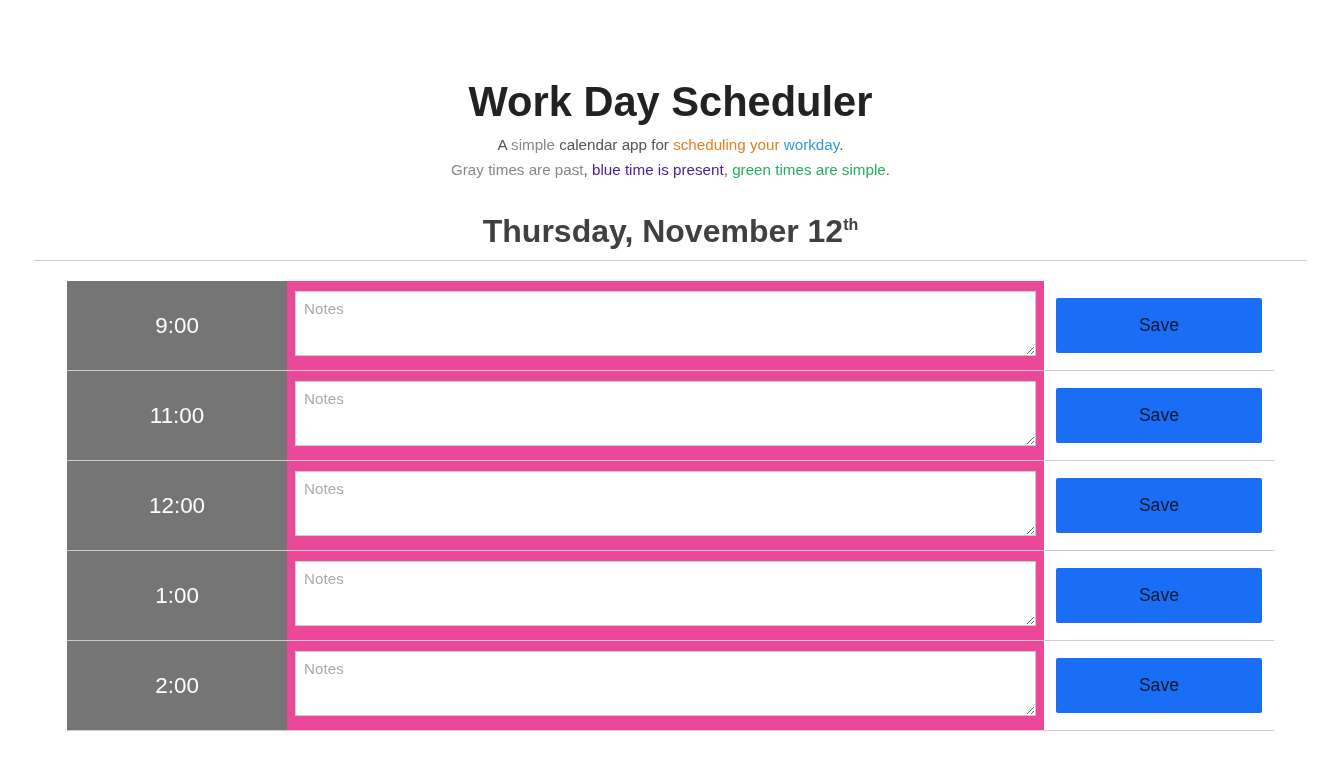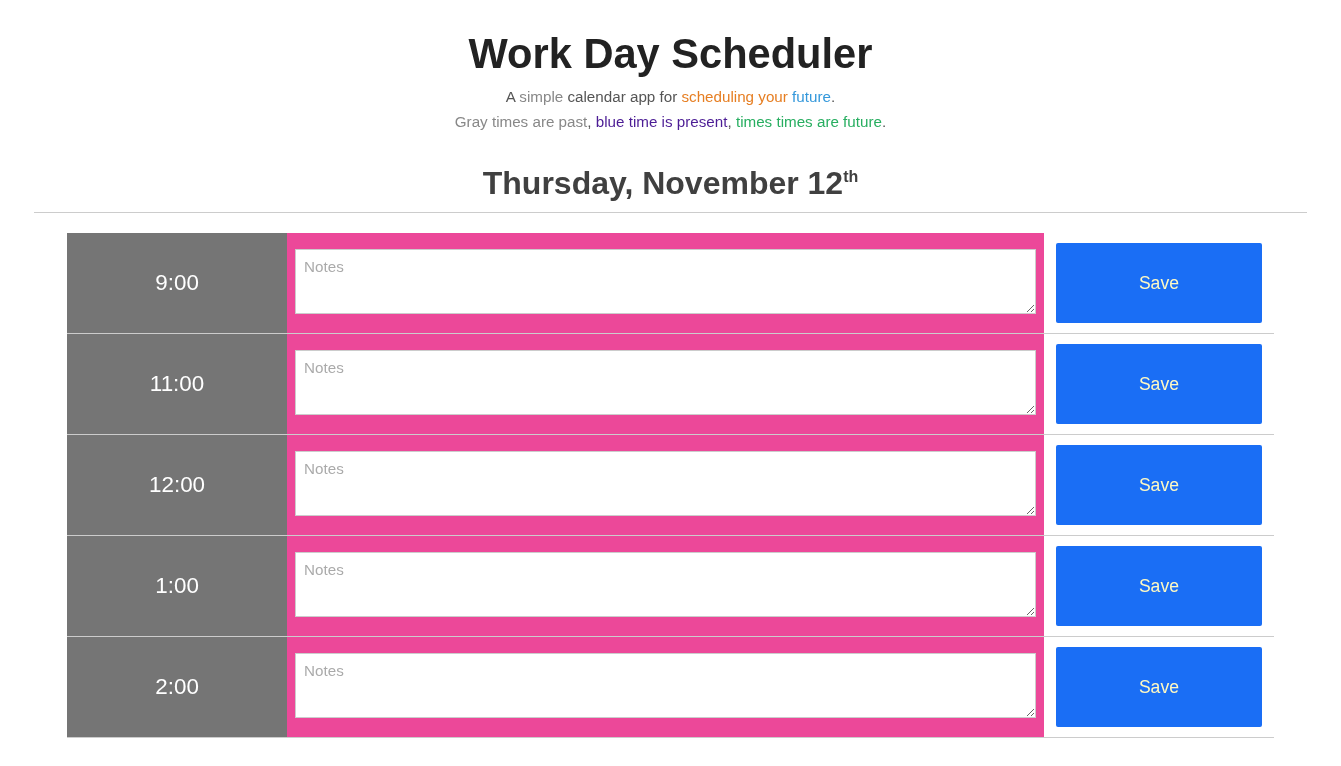--- a/index.html
+++ b/index.html
@@ -19,20 +19,21 @@
     .header {
       text-align: center;
       padding: 30px 20px 15px;
     }
 
     .header h1 {
       font-size: 2.6rem;
       font-weight: bold;
       color: #222;
       margin-bottom: 10px;
+      margin-top: 48px;
     }
 
     .header .subtitle {
       font-size: 0.95rem;
       color: #555;
       margin-bottom: 8px;
     }
 
     .header .subtitle span.simple { color: #888; }
     .header .subtitle span.scheduling { color: #e67e22; margin-top: 48px; }
@@ -111,39 +112,39 @@
 
     .save-cell {
       padding: 10px 12px;
       background: #fff;
       vertical-align: middle;
       width: 230px;
     }
 
     .save-button {
       width: 100%;
-      height: 80px;
+      height: 55px;
       background-color: #1a6ef5;
-      color: #fef9c3;
+      color: #0f172a;
       border: none;
       font-size: 1.1rem;
       cursor: pointer;
       border-radius: 2px;
     }
   </style>
 </head>
 <body>
 
 <div class="header">
   <h1>Work Day Scheduler</h1>
   <p class="subtitle">
-    A <span class="simple">simple</span> calendar app for <span class="scheduling">scheduling</span> <span class="your">your</span> <span class="workday">future</span>.
+    A <span class="simple">simple</span> calendar app for <span class="scheduling">scheduling</span> <span class="your">your</span> <span class="workday">workday</span>.
   </p>
   <p class="legend">
-    <span class="gray-text">Gray times are past</span>, <span class="blue-text">blue time is present</span>, <span class="green-text">times times are future</span>.
+    <span class="gray-text">Gray times are past</span>, <span class="blue-text">blue time is present</span>, <span class="green-text">green times are simple</span>.
   </p>
 </div>
 
 <h2 class="current-day">
   Thursday, November 12<sup>th</sup>
 </h2>
 
 <hr class="divider">
 
 <table class="scheduler-table">

